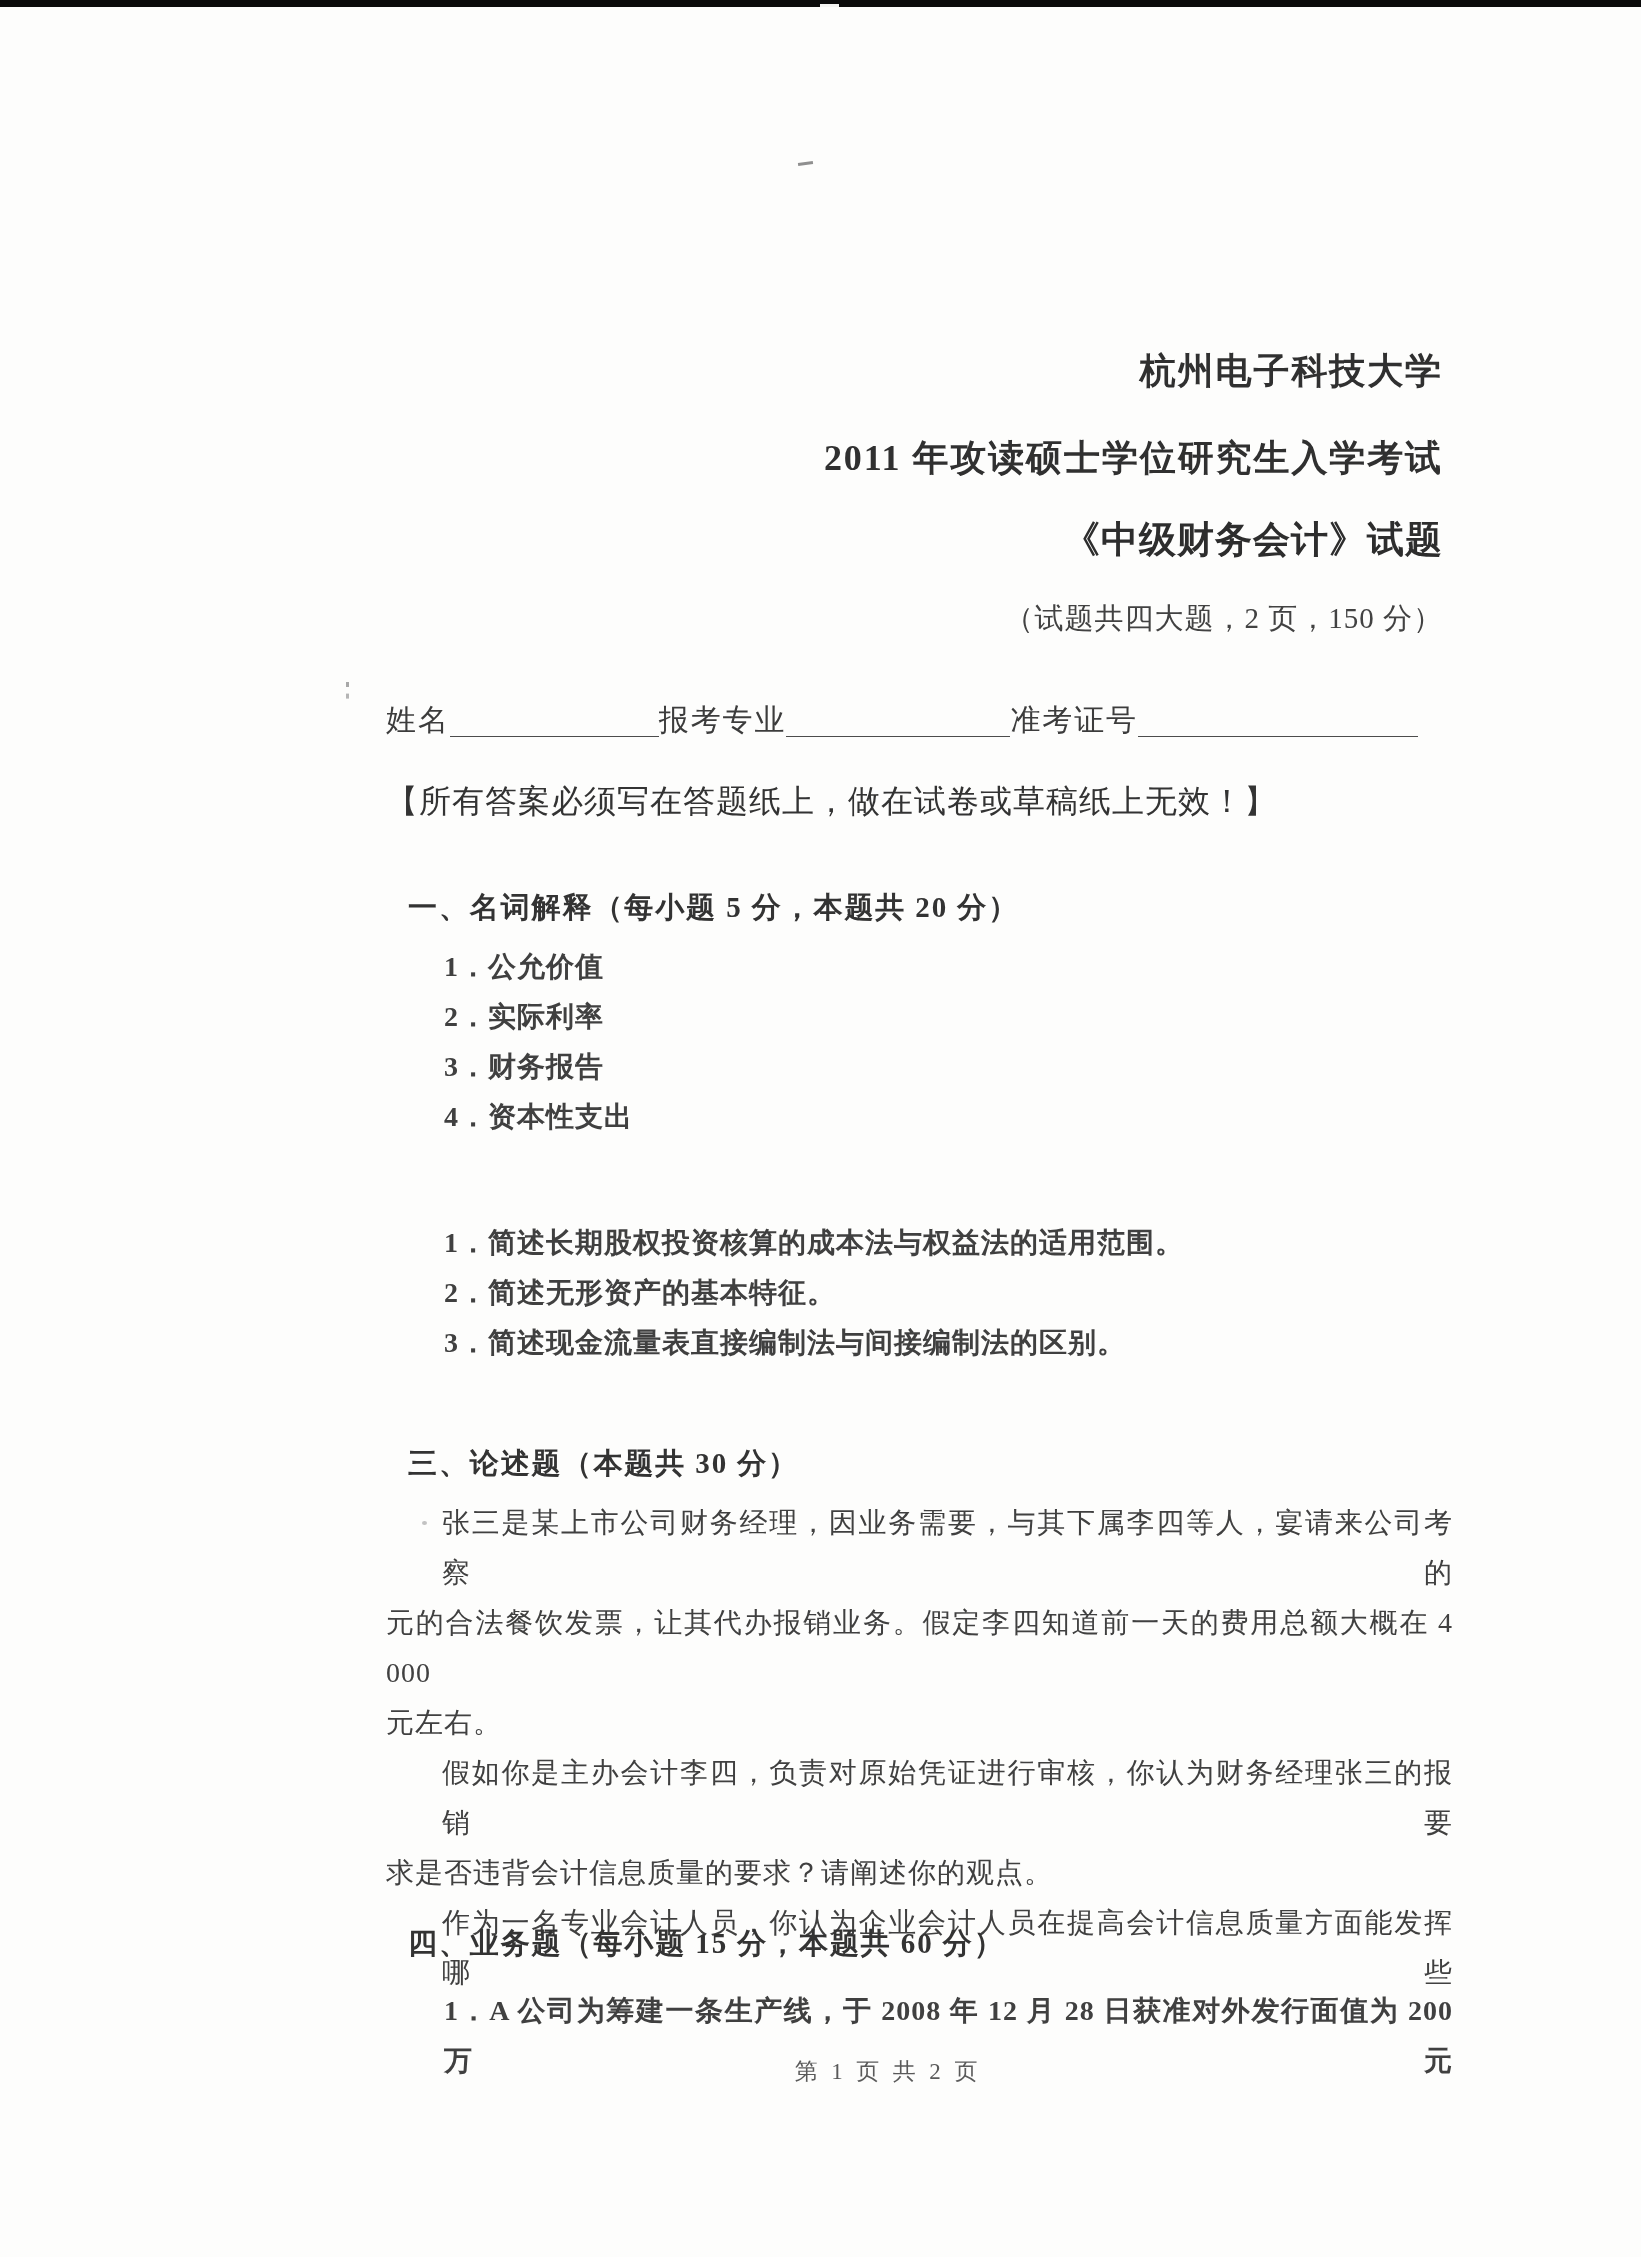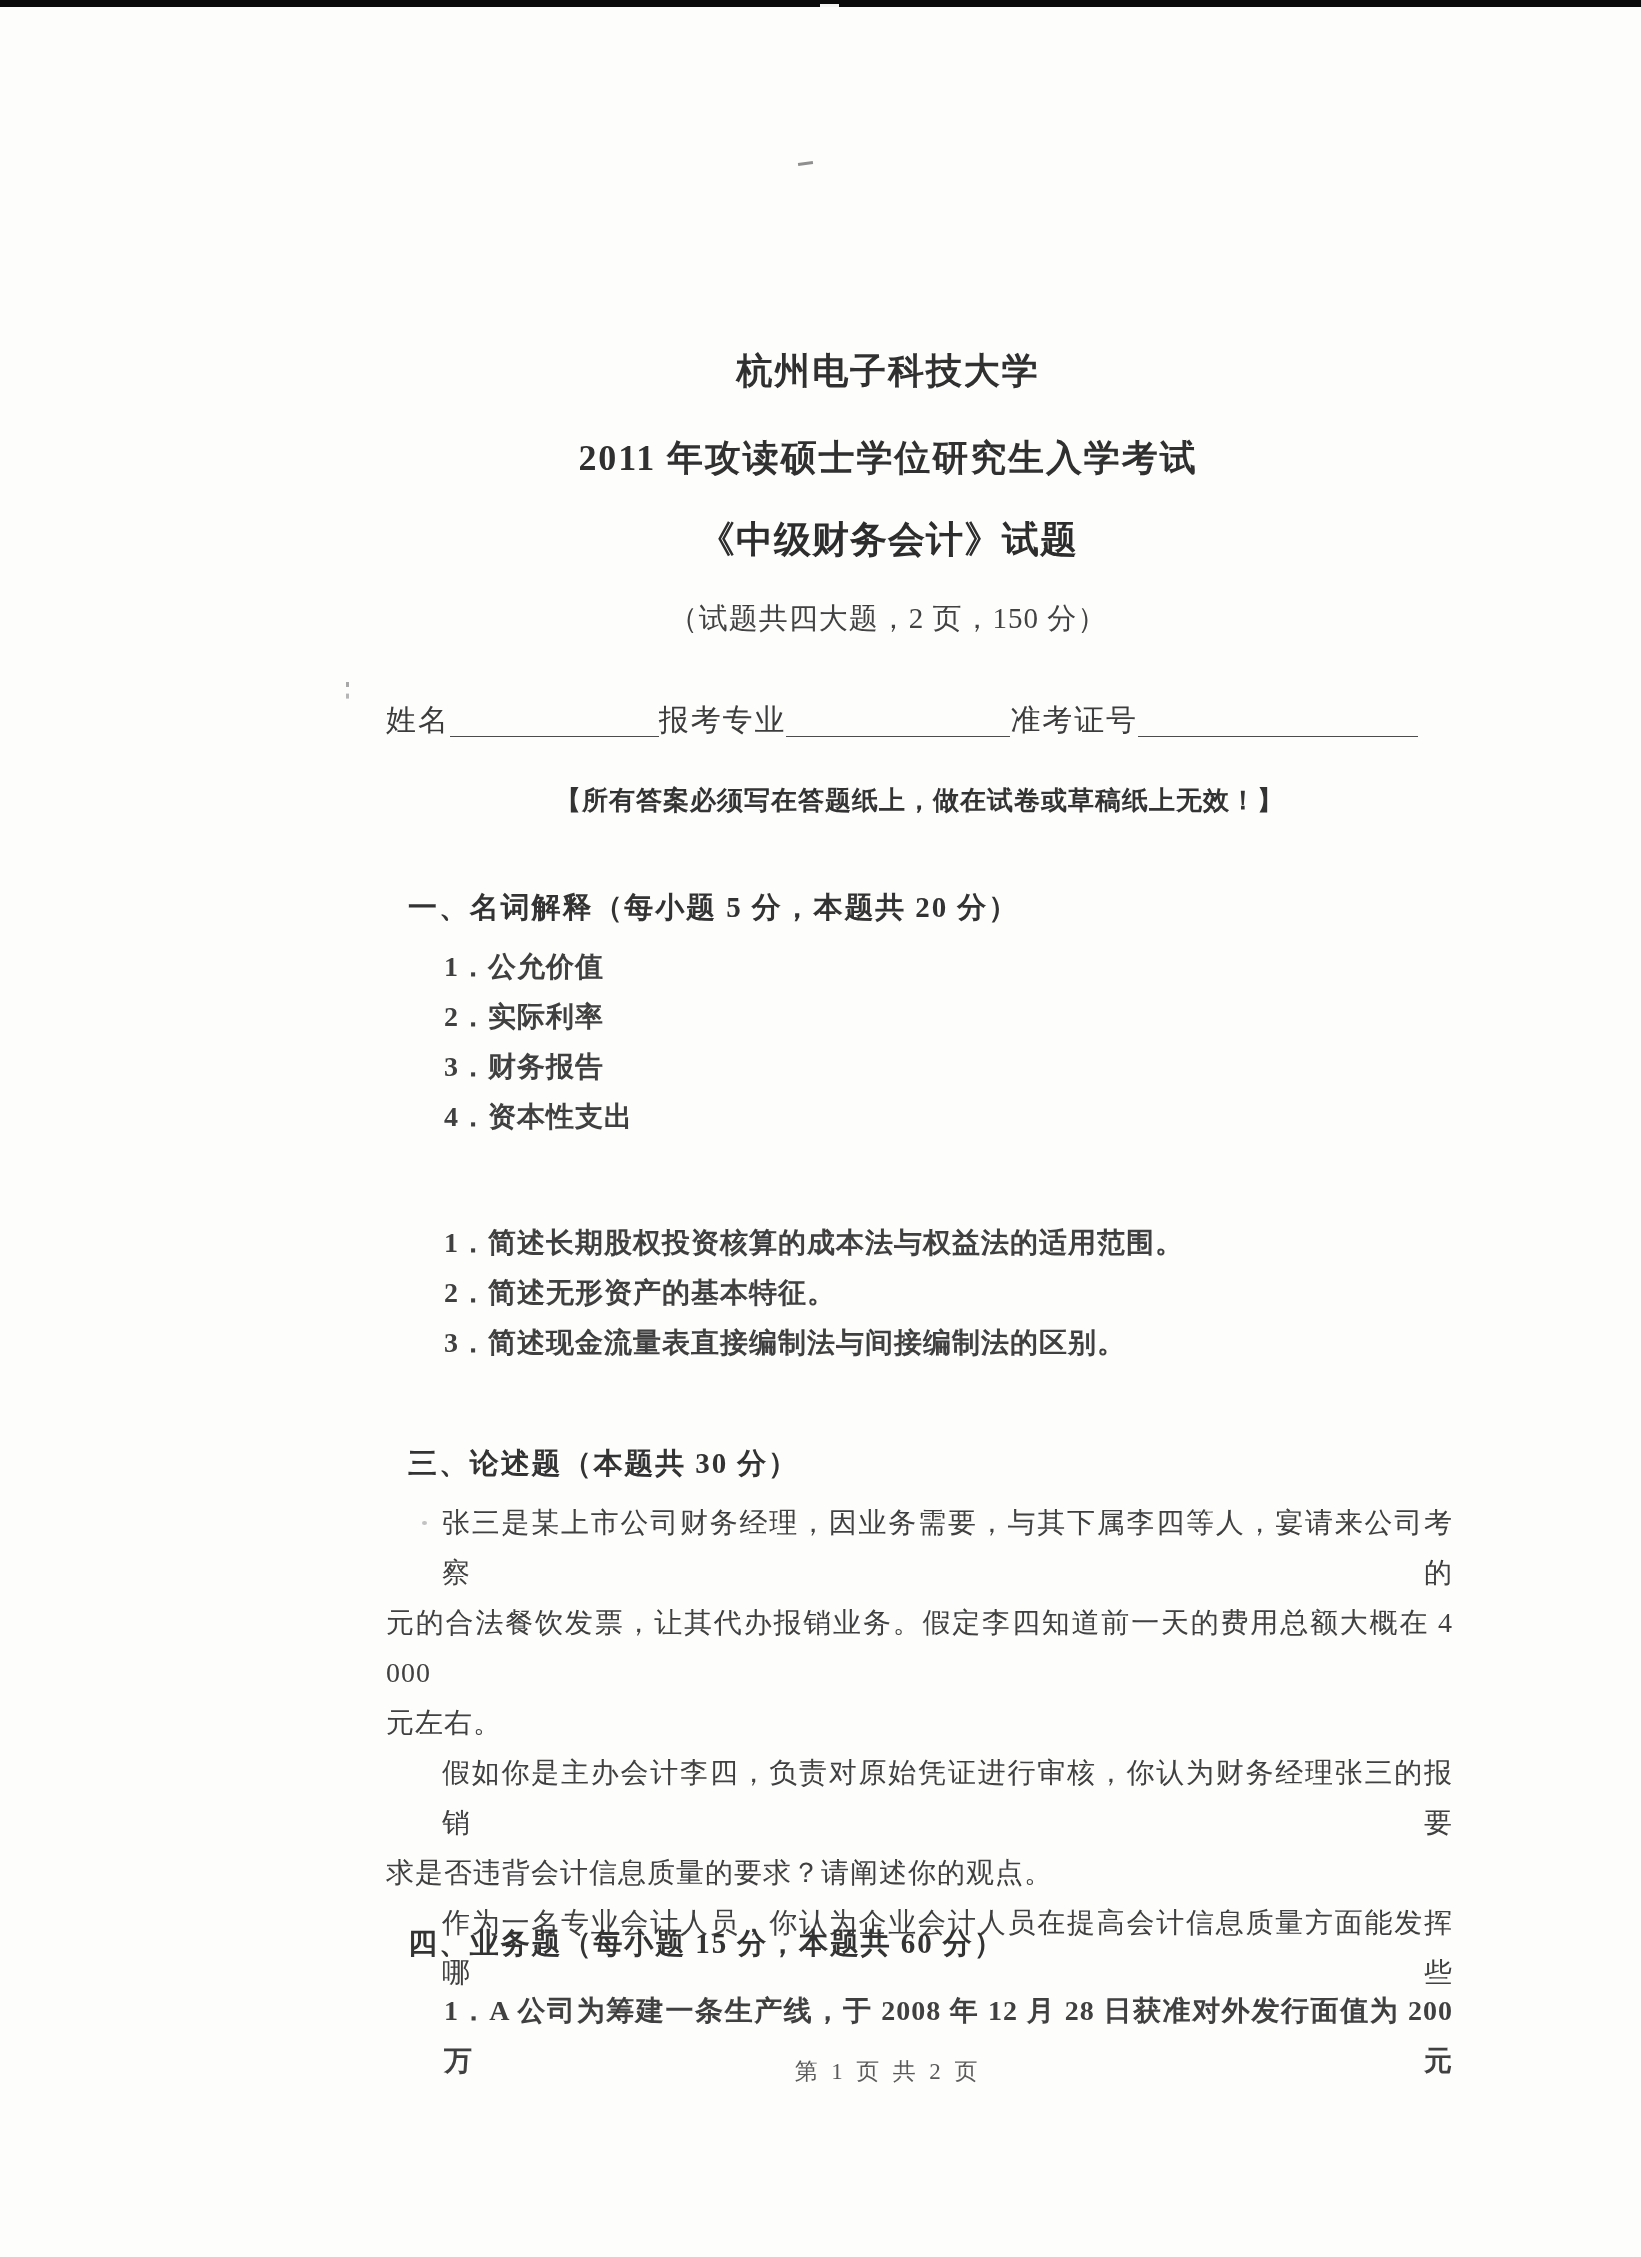--- a/index.html
+++ b/index.html
@@ -12,40 +12,40 @@
   }
   .page{position:absolute;inset:0;}
   
   .scan-bar{position:absolute;top:0;left:0;width:1641px;height:6.8px;background:#0b0b0b;}
   .scan-bar-gap{position:absolute;top:3.9px;left:820px;width:19.3px;height:2.9px;background:#f4f4f2;}
   .artifact{position:absolute;background:#9a9a9a;}
   .artifact.dash{top:162px;left:798px;width:15.4px;height:2.9px;transform:rotate(-8deg);background:#8f8f8f;}
   .artifact.colon{top:682px;left:346px;width:2.9px;height:4.8px;background:#a8a8a8;box-shadow:0 11.6px 0 #b5b5b5;}
   .artifact.dot{top:1521px;left:422px;width:4.8px;height:3.9px;background:#c2c2c2;border-radius:50%;}
 
-  .center-box{position:absolute;left:333px;width:1110px;text-align:center;}
+  .center-box{position:absolute;left:333px;width:1110px;text-align:right;}
   .t1{top:344px;font-size:36px;font-weight:700;letter-spacing:1.9px;color:#303030;line-height:54px;}
   .t2{top:431px;font-size:36px;font-weight:700;letter-spacing:1.9px;color:#303030;line-height:54px;}
   .t3{top:513px;font-size:37px;font-weight:700;letter-spacing:1px;color:#2d2d2d;line-height:54px;}
   .subtitle{top:593px;font-size:29px;letter-spacing:1px;line-height:50px;color:#424242;}
 
   .name-row{
     position:absolute;top:701px;left:386px;width:1043px;height:41px;
     display:flex;align-items:flex-start;
     font-size:30px;letter-spacing:1.9px;line-height:37px;color:#3c3c3c;
   }
   .name-row .lbl{white-space:nowrap;flex:0 0 auto;}
   .blank{flex:0 0 auto;height:35px;border-bottom:1.9px solid #4c4c4c;}
   .b1{width:209px;}
   .b2{width:224px;}
   .b3{width:280px;}
 
   .notice{
     position:absolute;top:776px;left:386px;width:1067px;
-    text-align:center;font-size:26px;font-weight:700;letter-spacing:1px;
+    text-align:left;font-size:32px;font-weight:400;letter-spacing:1px;
     line-height:50px;color:#333;
   }
 
   .sec-head{
     position:absolute;left:408px;width:1067px;
     font-size:29px;font-weight:700;letter-spacing:1.9px;line-height:50px;color:#333;
     white-space:nowrap;
   }
   .sh1{top:882px;} .sh2{top:1159px;} .sh3{top:1438px;} .sh4{top:1918px;}
 

